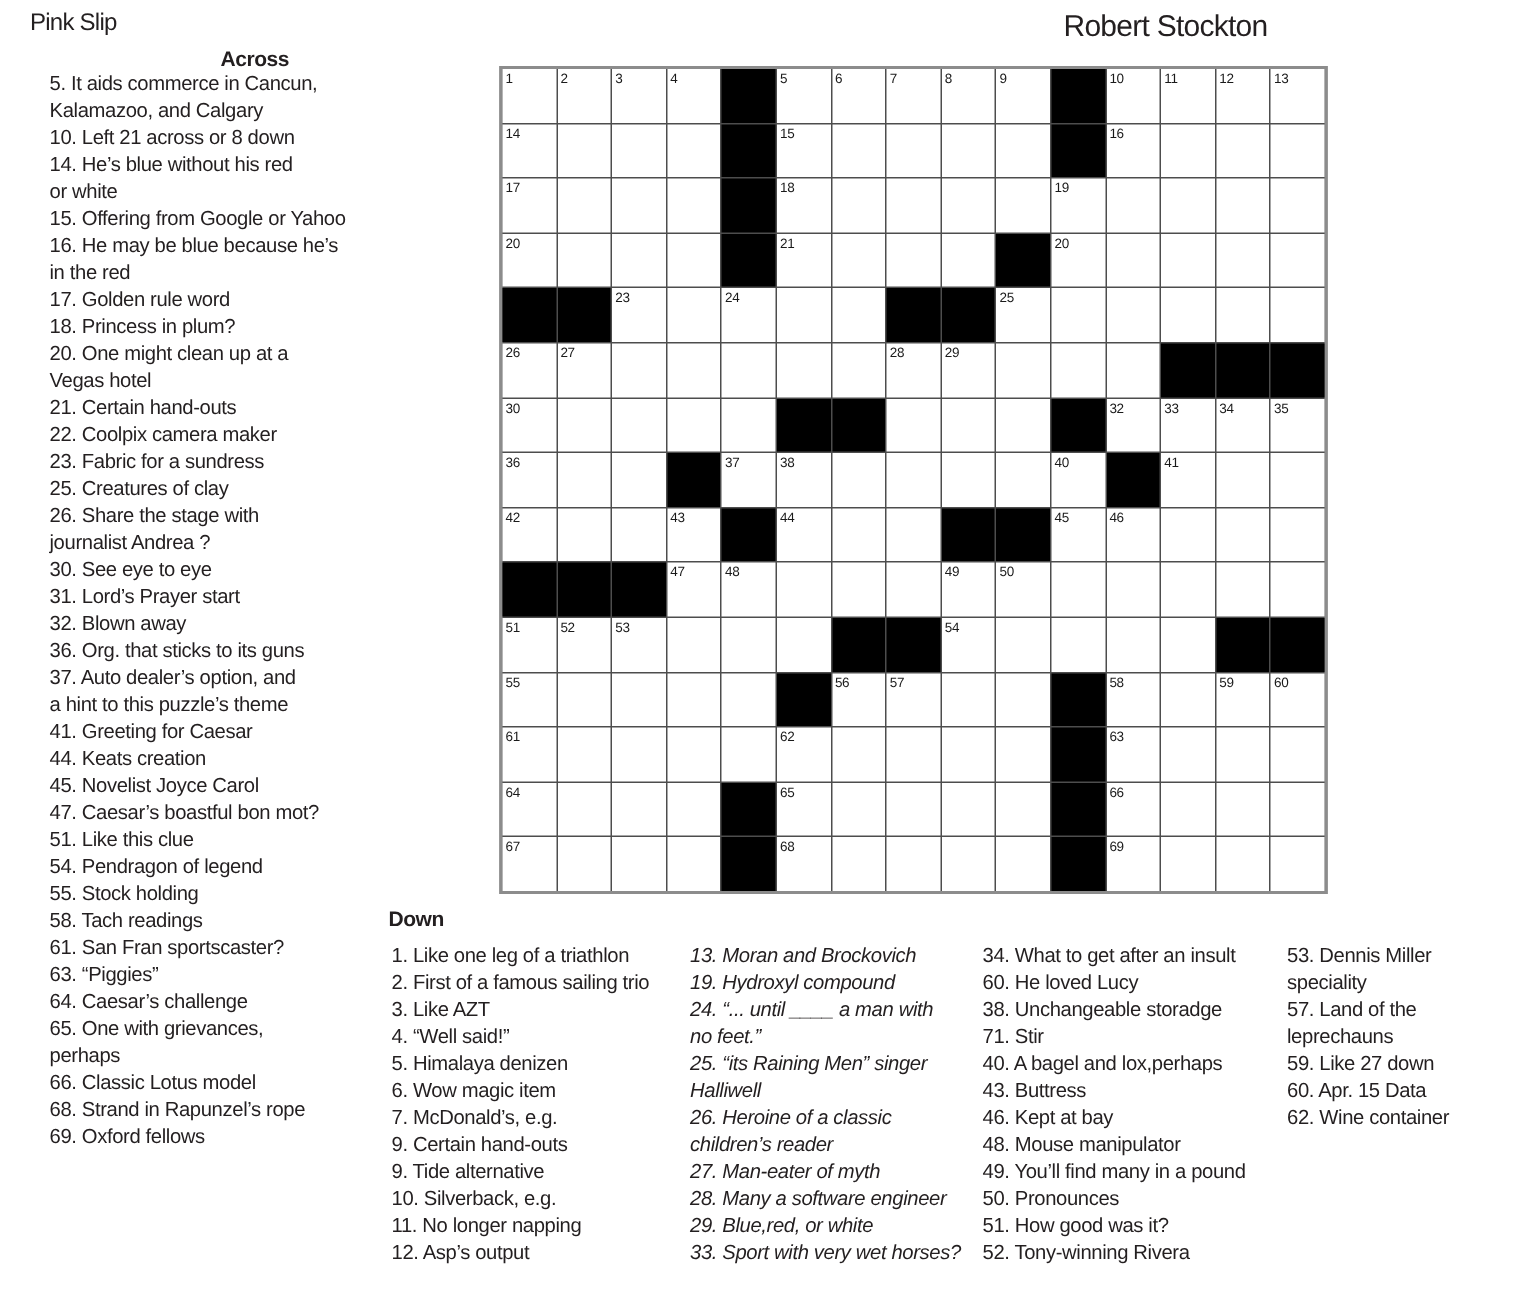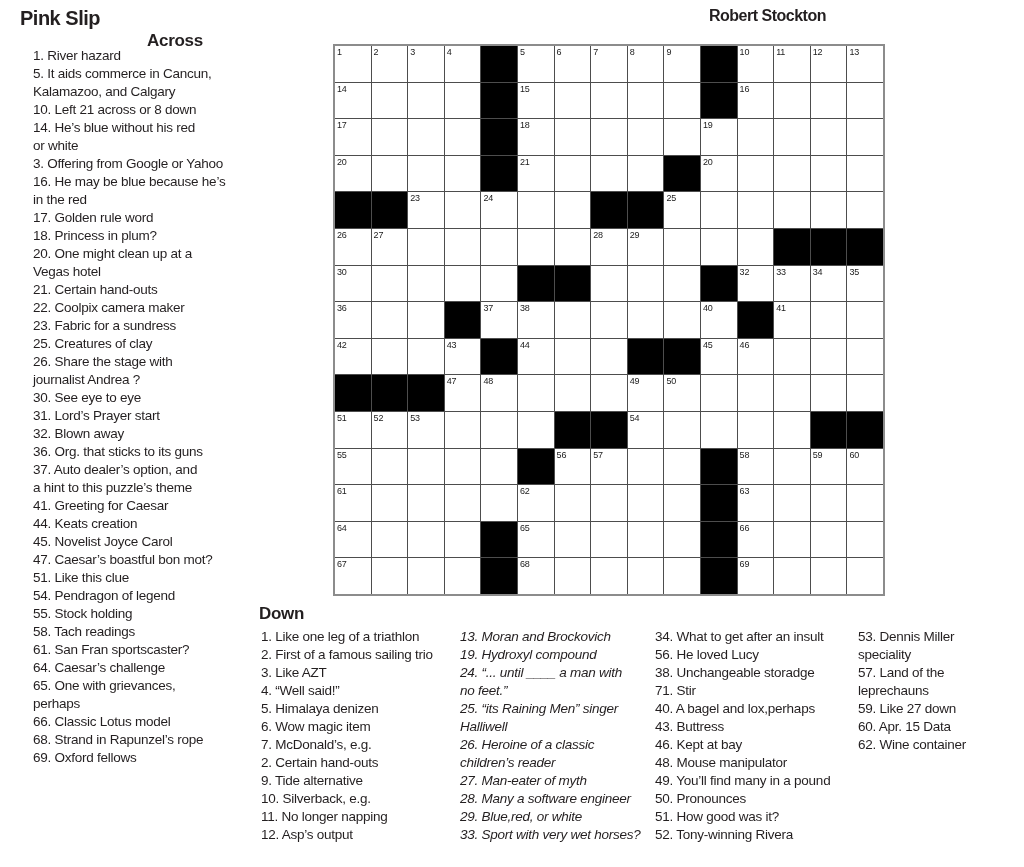--- a/index.html
+++ b/index.html
@@ -3,28 +3,28 @@
 <meta charset="utf-8">
 <style>
   html, body { margin: 0; padding: 0; background: #ffffff; }
   body {
     width: 1024px; height: 867px; position: relative; overflow: hidden;
     font-family: "Liberation Sans", sans-serif; color: #231f20;
   }
   .page { position: absolute; inset: 0; }
   .title {
     position: absolute; left: 20px; top: 7px;
-    font-size: 20px; font-weight: bold; letter-spacing: -0.5px;
+    font-size: 16px; font-weight: normal; letter-spacing: -0.5px;
   }
   .author {
     position: absolute; left: 709px; top: 7px;
-    font-size: 16px; font-weight: bold; letter-spacing: -0.5px;
+    font-size: 20px; font-weight: normal; letter-spacing: -0.5px;
   }
   .section-heading {
-    position: absolute; font-size: 17px; font-weight: bold; letter-spacing: -0.3px;
+    position: absolute; font-size: 14px; font-weight: bold; letter-spacing: -0.3px;
   }
   #across-heading { left: 147px; top: 31px; }
   #down-heading  { left: 259px; top: 604px; }
   .clue-list { position: absolute; }
   #across-list { left: 33px; top: 47px; }
   .clue {
     font-size: 13.5px; line-height: 18px; letter-spacing: -0.25px;
     white-space: pre;
   }
   .crossword-grid {
@@ -52,27 +52,26 @@
 </head>
 <body>
 
 <div class="page">
 
   <div class="title">Pink Slip</div>
   <div class="author">Robert Stockton</div>
 
   <div class="section-heading" id="across-heading">Across</div>
   <div class="clue-list" id="across-list">
-      <div class="clue">1. River hazard</div>
       <div class="clue">5. It aids commerce in Cancun,
 Kalamazoo, and Calgary</div>
       <div class="clue">10. Left 21 across or 8 down</div>
       <div class="clue">14. He’s blue without his red
 or white</div>
-      <div class="clue">3. Offering from Google or Yahoo</div>
+      <div class="clue">15. Offering from Google or Yahoo</div>
       <div class="clue">16. He may be blue because he’s
 in the red</div>
       <div class="clue">17. Golden rule word</div>
       <div class="clue">18. Princess in plum?</div>
       <div class="clue">20. One might clean up at a
 Vegas hotel</div>
       <div class="clue">21. Certain hand-outs</div>
       <div class="clue">22. Coolpix camera maker</div>
       <div class="clue">23. Fabric for a sundress</div>
       <div class="clue">25. Creatures of clay</div>
@@ -86,20 +85,21 @@
 a hint to this puzzle’s theme</div>
       <div class="clue">41. Greeting for Caesar</div>
       <div class="clue">44. Keats creation</div>
       <div class="clue">45. Novelist Joyce Carol</div>
       <div class="clue">47. Caesar’s boastful bon mot?</div>
       <div class="clue">51. Like this clue</div>
       <div class="clue">54. Pendragon of legend</div>
       <div class="clue">55. Stock holding</div>
       <div class="clue">58. Tach readings</div>
       <div class="clue">61. San Fran sportscaster?</div>
+      <div class="clue">63. “Piggies”</div>
       <div class="clue">64. Caesar’s challenge</div>
       <div class="clue">65. One with grievances,
 perhaps</div>
       <div class="clue">66. Classic Lotus model</div>
       <div class="clue">68. Strand in Rapunzel’s rope</div>
       <div class="clue">69. Oxford fellows</div>
     </div>
 
   <div class="crossword-grid" id="grid">
       <div class="cell">
@@ -465,21 +465,21 @@
 
   <div class="section-heading" id="down-heading">Down</div>
   <div class="down-col" id="down-col-1">
       <div class="clue">1. Like one leg of a triathlon</div>
       <div class="clue">2. First of a famous sailing trio</div>
       <div class="clue">3. Like AZT</div>
       <div class="clue">4. “Well said!”</div>
       <div class="clue">5. Himalaya denizen</div>
       <div class="clue">6. Wow magic item</div>
       <div class="clue">7. McDonald’s, e.g.</div>
-      <div class="clue">2. Certain hand-outs</div>
+      <div class="clue">9. Certain hand-outs</div>
       <div class="clue">9. Tide alternative</div>
       <div class="clue">10. Silverback, e.g.</div>
       <div class="clue">11. No longer napping</div>
       <div class="clue">12. Asp’s output</div>
     </div>
   <div class="down-col" id="down-col-2">
       <div class="clue">13. Moran and Brockovich</div>
       <div class="clue">19. Hydroxyl compound</div>
       <div class="clue">24. “... until ____ a man with
 no feet.”</div>
@@ -487,21 +487,21 @@
 Halliwell</div>
       <div class="clue">26. Heroine of a classic
 children’s reader</div>
       <div class="clue">27. Man-eater of myth</div>
       <div class="clue">28. Many a software engineer</div>
       <div class="clue">29. Blue,red, or white</div>
       <div class="clue">33. Sport with very wet horses?</div>
     </div>
   <div class="down-col" id="down-col-3">
       <div class="clue">34. What to get after an insult</div>
-      <div class="clue">56. He loved Lucy</div>
+      <div class="clue">60. He loved Lucy</div>
       <div class="clue">38. Unchangeable storadge</div>
       <div class="clue">71. Stir</div>
       <div class="clue">40. A bagel and lox,perhaps</div>
       <div class="clue">43. Buttress</div>
       <div class="clue">46. Kept at bay</div>
       <div class="clue">48. Mouse manipulator</div>
       <div class="clue">49. You’ll find many in a pound</div>
       <div class="clue">50. Pronounces</div>
       <div class="clue">51. How good was it?</div>
       <div class="clue">52. Tony-winning Rivera</div>

